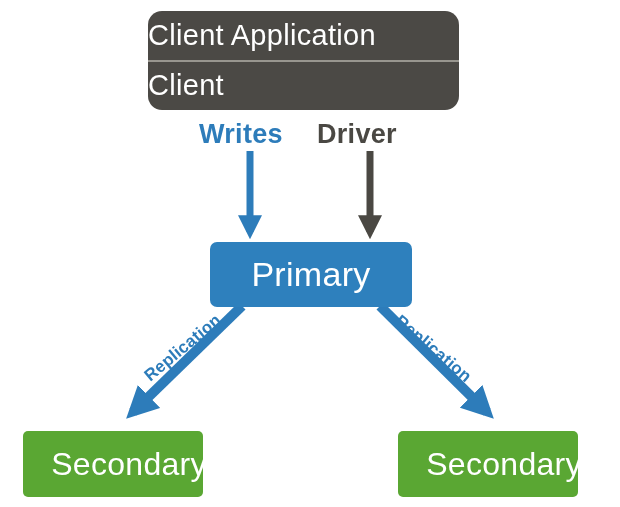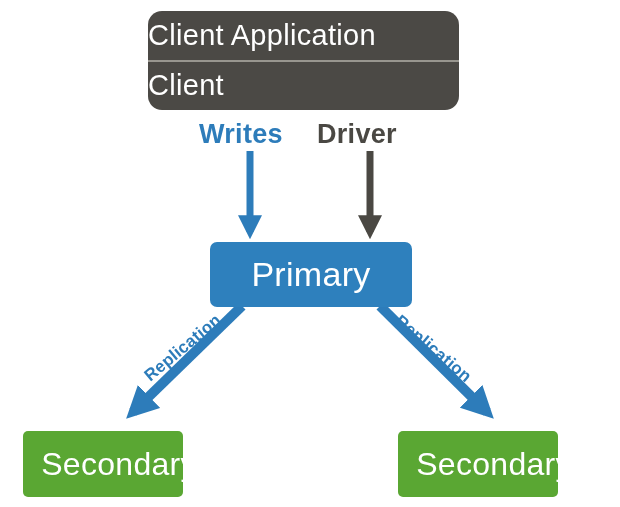--- a/index.html
+++ b/index.html
@@ -73,21 +73,21 @@
   .primary-box {
     left: 210px; top: 242px;
     width: 202px; height: 65px;
     background: var(--blue_box);
     border-radius: 7px;
     font-size: 34px;
     letter-spacing: 0.3px;
   }
   
   .secondary-box {
-    width: 160px; height: 66px;
+    width: 180px; height: 66px;
     background: var(--green);
     border-radius: 5px;
     font-size: 32px;
     letter-spacing: 0.3px;
     padding-left: 32px;
   }
   .secondary-left  { left: 23px;  top: 431px; }
   .secondary-right { left: 398px; top: 431px; }
   
   .arrows {

